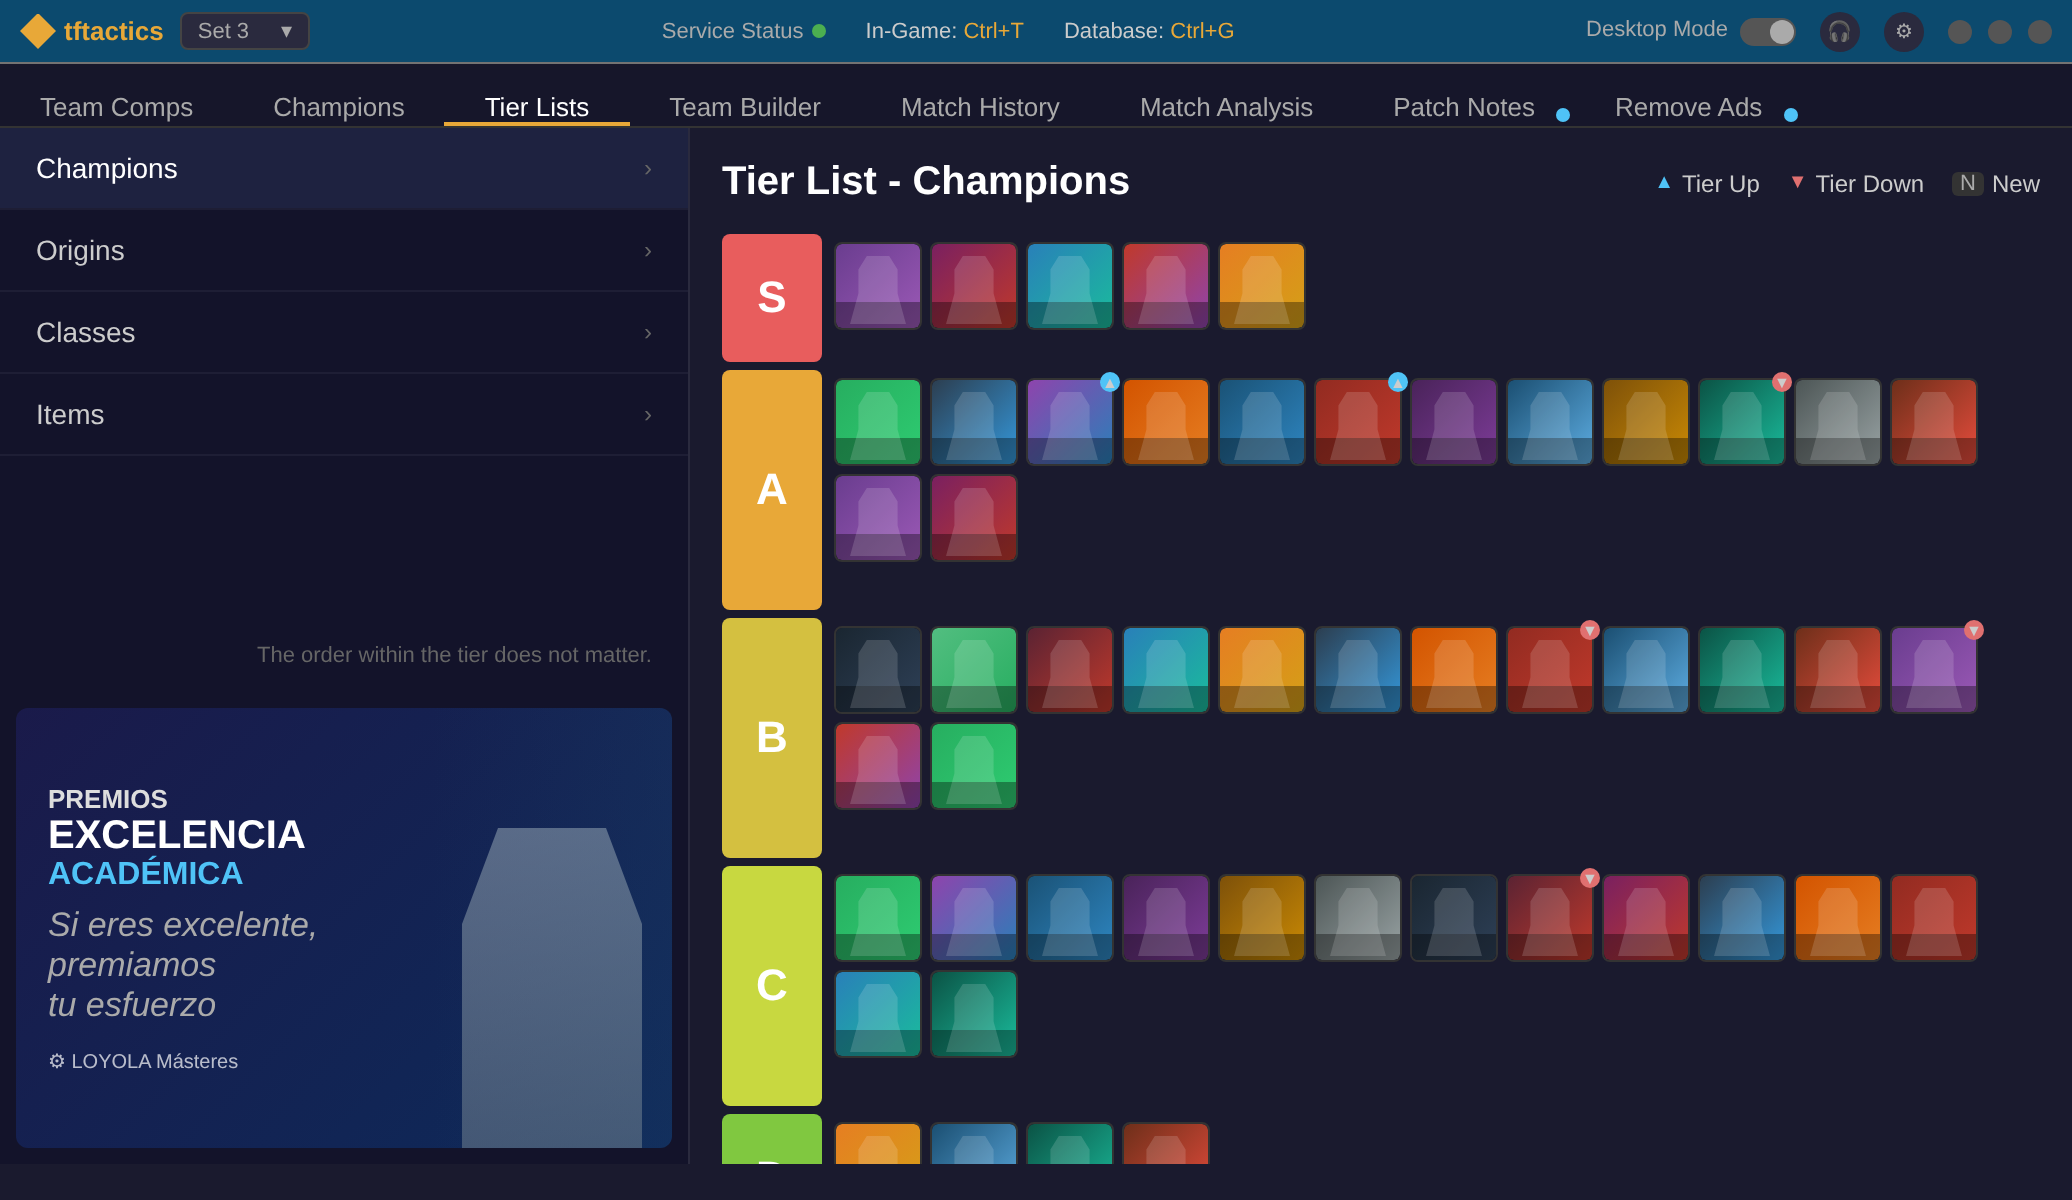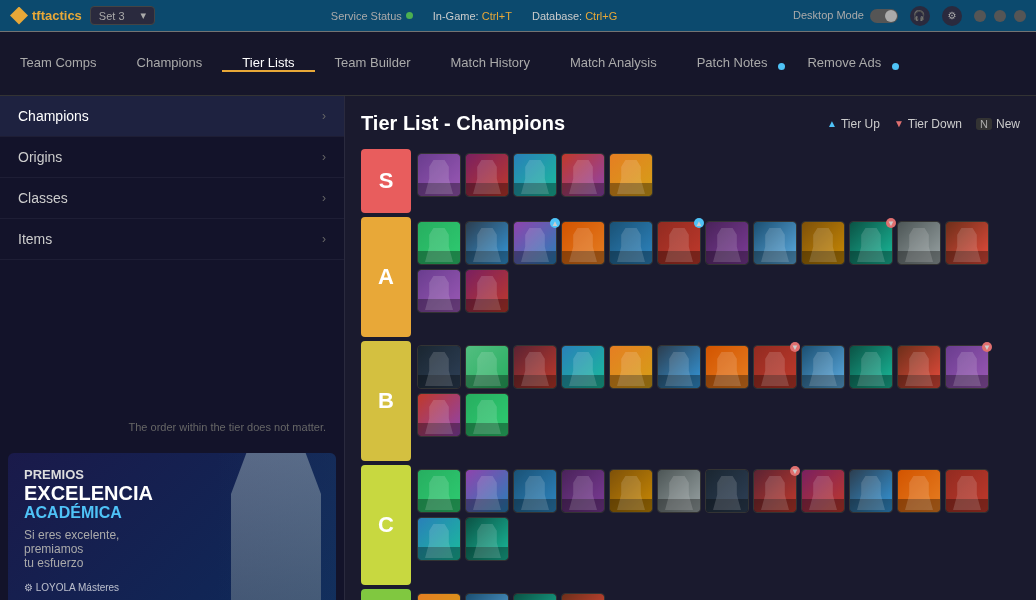--- a/index.html
+++ b/index.html
@@ -45,23 +45,23 @@
     .win-controls { display: flex; gap: 8px; }
     .win-btn { width: 12px; height: 12px; border-radius: 50%; cursor: pointer; }
     .win-min { background: #555; }
     .win-max { background: #555; }
     .win-close { background: #555; }
     .icon-circle { width: 20px; height: 20px; background: #2a2a3e; border-radius: 50%; display: flex; align-items: center; justify-content: center; font-size: 10px; color: #aaa; cursor: pointer; }
 
     
     .nav-tabs {
       background: #16162a;
-      height: 64px;
-      display: flex;
-      align-items: center;
+      height: 32px;
+      display: flex;
+      align-items: flex-end;
       border-bottom: 1px solid #333;
     }
     .nav-tab {
       padding: 0 20px;
       display: flex;
       align-items: center;
       font-size: 13px;
       color: #aaa;
       cursor: pointer;
       white-space: nowrap;
@@ -108,33 +108,33 @@
       color: #666;
       text-align: right;
       margin-top: auto;
     }
     .sidebar-ad {
       margin: 8px;
       background: linear-gradient(135deg, #1a1a4a, #0d2a5a);
       border-radius: 6px;
       overflow: hidden;
       position: relative;
-      height: 153px;
+      height: 220px;
     }
     .ad-content {
       padding: 16px;
       height: 100%;
       display: flex;
       flex-direction: column;
       justify-content: center;
     }
     .ad-title-small { color: #ddd; font-size: 13px; font-weight: 600; }
     .ad-title-large { color: #fff; font-size: 20px; font-weight: 700; line-height: 1.1; }
     .ad-title-accent { color: #4fc3f7; font-size: 16px; font-weight: 700; }
-    .ad-subtitle { color: #aaa; font-size: 12px; margin-top: 6px; }
+    .ad-subtitle { color: #aaa; font-size: 17px; margin-top: 6px; font-style: italic; }
     .ad-logo { color: #fff; font-size: 10px; margin-top: 12px; opacity: 0.7; }
     .ad-people {
       position: absolute;
       right: 0; top: 0; bottom: 0;
       width: 120px;
       background: linear-gradient(90deg, transparent, rgba(30,60,100,0.3));
       display: flex; align-items: flex-end; justify-content: center;
     }
     .people-silhouette {
       width: 90px; height: 160px;

